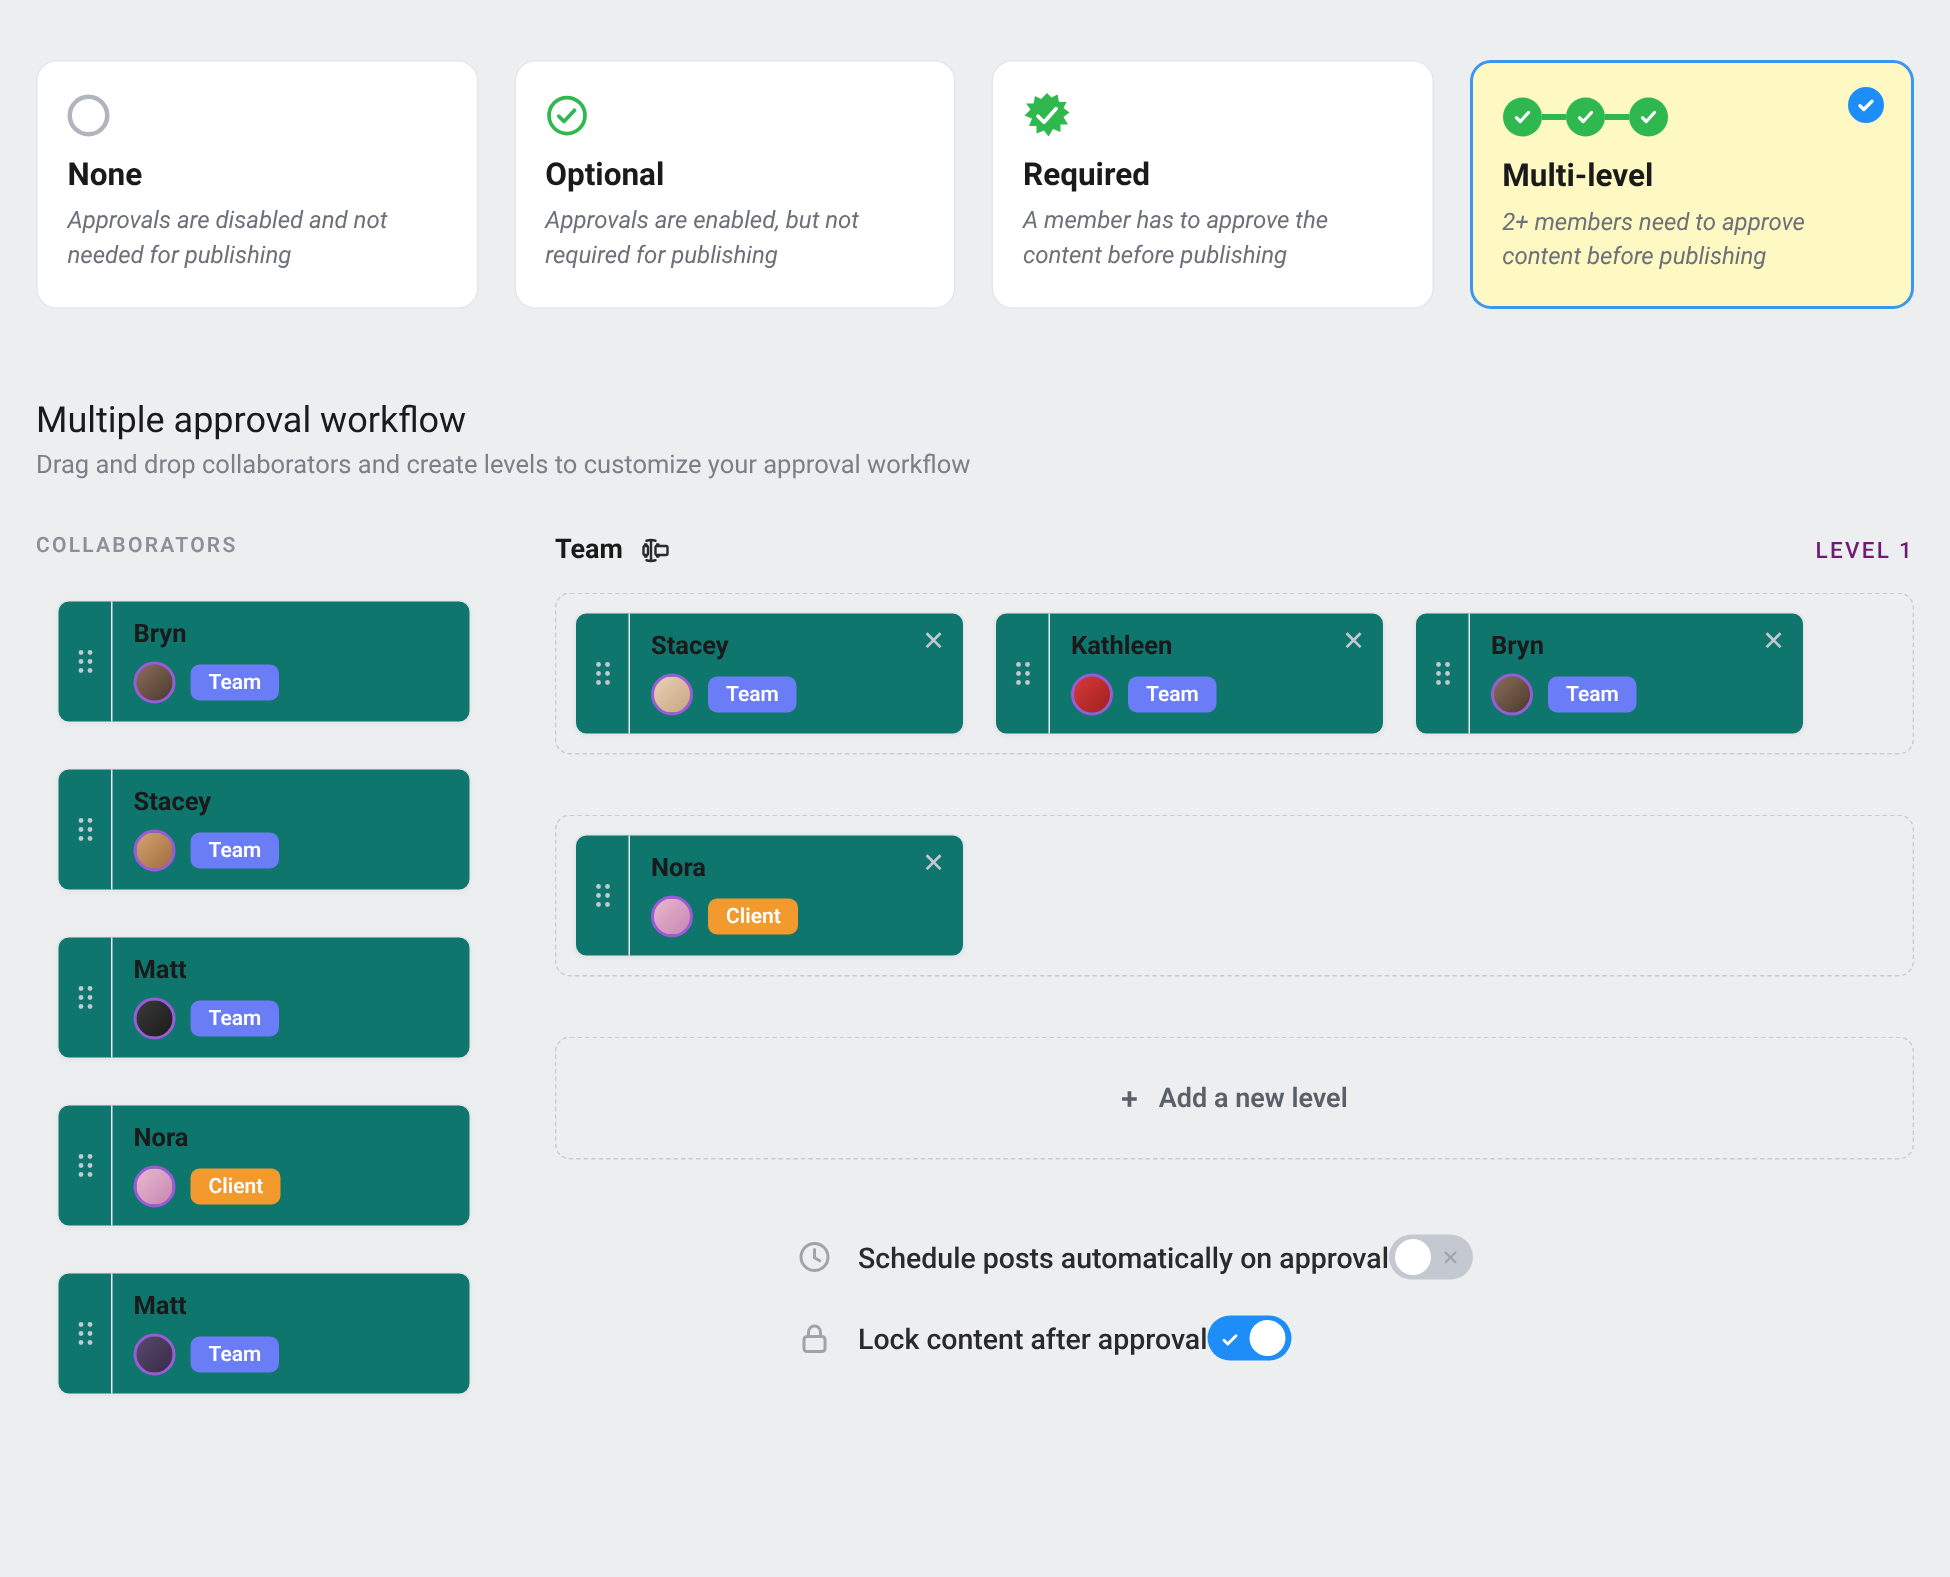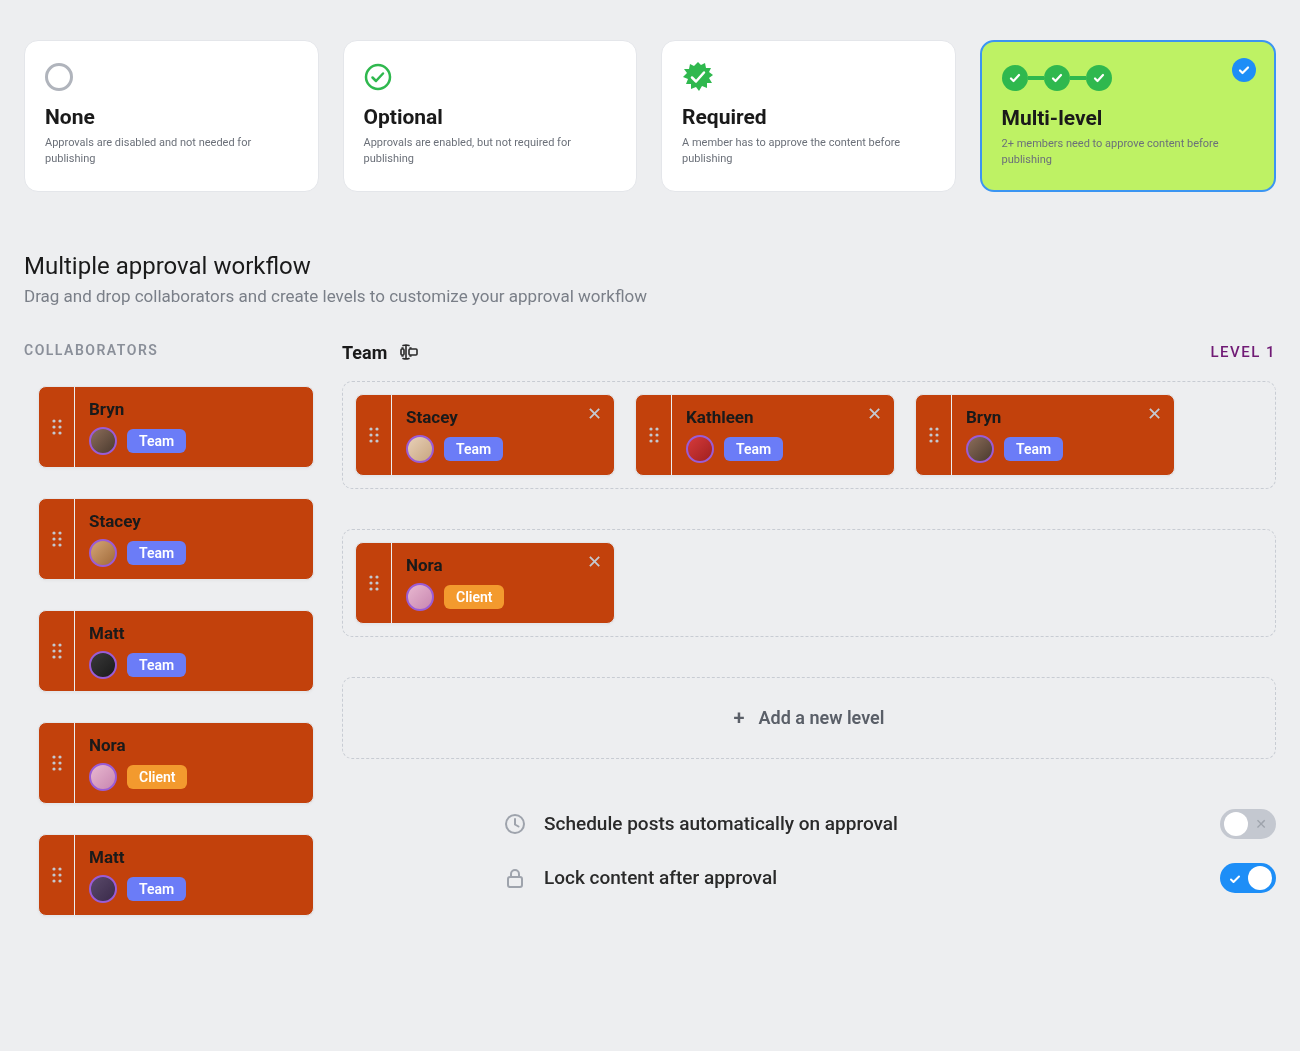--- a/index.html
+++ b/index.html
@@ -20,37 +20,38 @@
       flex: 1;
       background: #fff;
       border: 1.5px solid #e4e6ea;
       border-radius: 14px;
       padding: 18px 20px 22px 20px;
       cursor: pointer;
       position: relative;
     }
     .option-card.selected {
       border: 2px solid #3b95f2;
-      background: #bef264;
+      background: #fef9c3;
     }
     .option-icon-row {
       height: 36px;
       display: flex;
       align-items: center;
       margin-bottom: 10px;
     }
     .option-title {
       font-size: 21px;
       font-weight: 700;
       margin-bottom: 6px;
     }
     .option-desc {
-      font-size: 11px;
+      font-size: 16px;
       color: #6b7079;
       line-height: 1.45;
+      font-style: italic;
     }
     .selected-check {
       position: absolute;
       top: 16px;
       right: 18px;
       width: 24px;
       height: 24px;
     }
     
     .circle-outline {
@@ -121,42 +122,42 @@
       border-radius: 10px;
       padding: 14px 24px;
       font-size: 18px;
       font-weight: 600;
       cursor: pointer;
     }
 
     
     .main-grid {
       display: flex;
-      gap: 28px;
+      gap: 56px;
       align-items: flex-start;
     }
     .collab-col {
       width: 290px;
       flex-shrink: 0;
     }
     .collab-label {
       font-size: 14px;
       letter-spacing: 1.5px;
       color: #8a8f99;
       font-weight: 600;
       margin-bottom: 28px;
     }
     .collab-list {
       display: flex;
       flex-direction: column;
       gap: 30px;
       padding-left: 14px;
     }
     .person-card {
-      background: #c2410c;
+      background: #0f766e;
       border: 1px solid #e4e6ea;
       border-radius: 8px;
       display: flex;
       align-items: stretch;
       box-shadow: 0 1px 3px rgba(0,0,0,0.04);
     }
     .drag-handle {
       width: 36px;
       display: flex;
       align-items: center;
@@ -281,21 +282,20 @@
     
     .settings {
       display: flex;
       flex-direction: column;
       gap: 24px;
       padding-left: 160px;
     }
     .setting-row {
       display: flex;
       align-items: center;
-      justify-content: space-between;
     }
     .setting-left {
       display: flex;
       align-items: center;
       gap: 16px;
     }
     .setting-icon {
       width: 26px; height: 26px;
       color: #9ea3ac;
       display: inline-flex;

